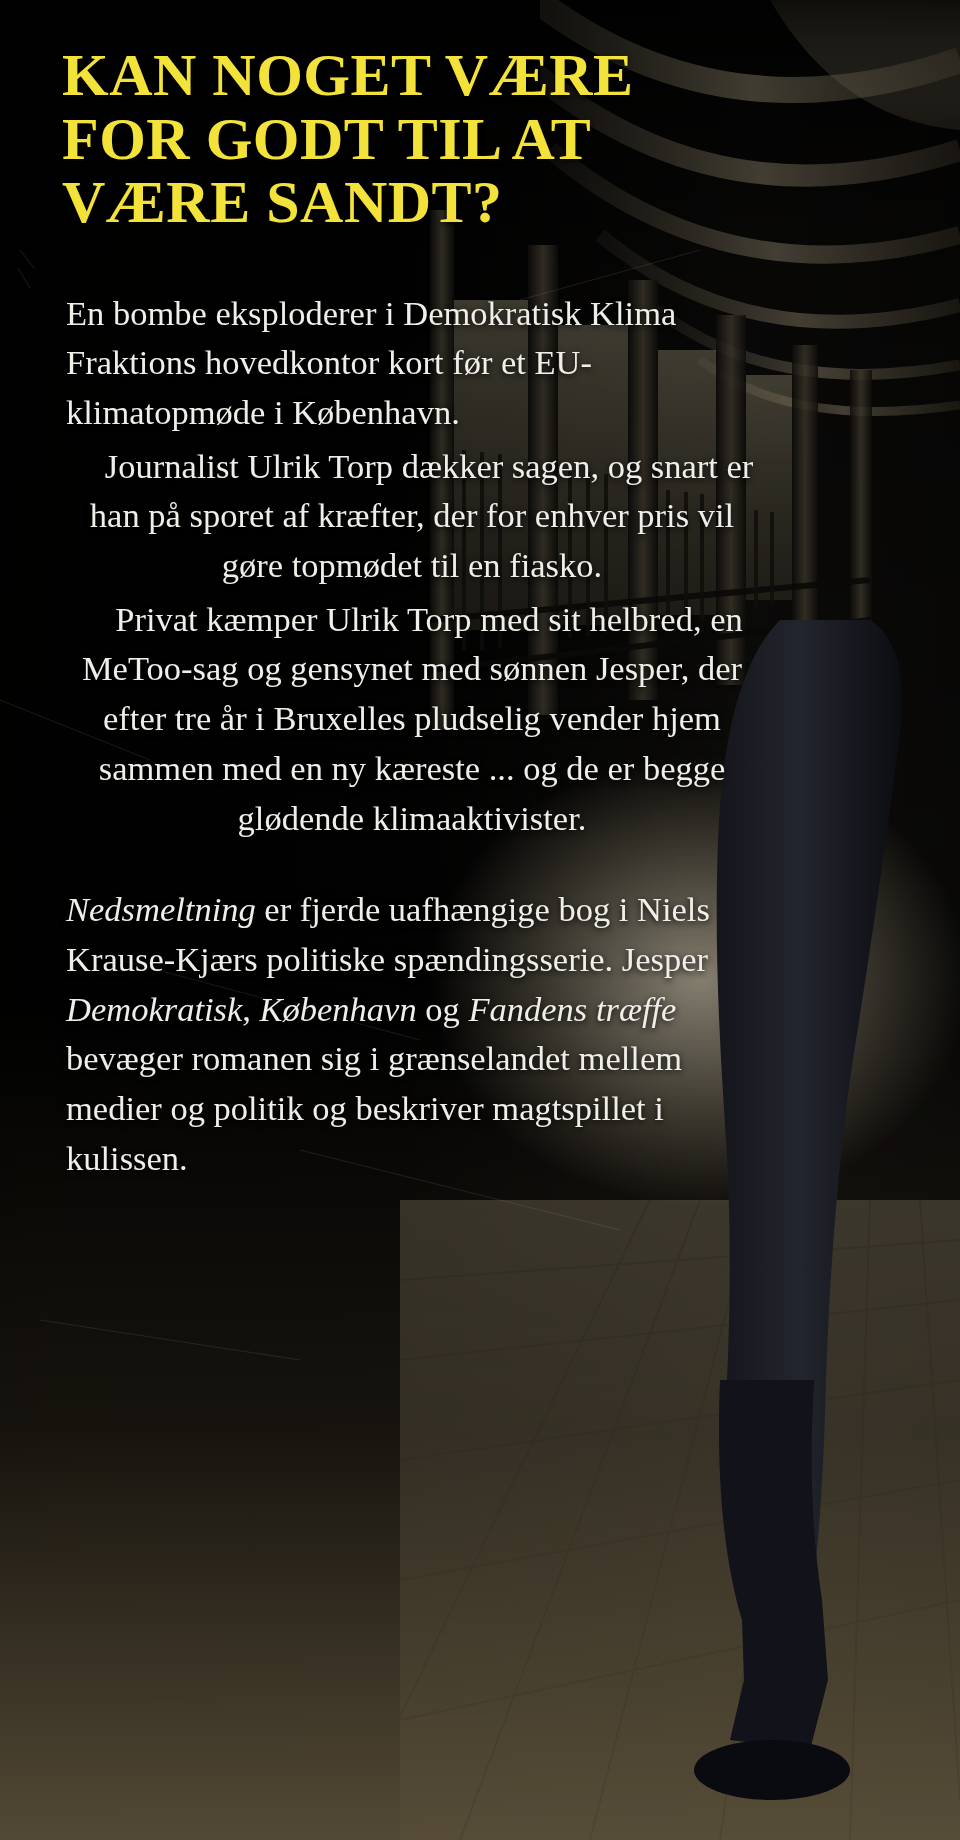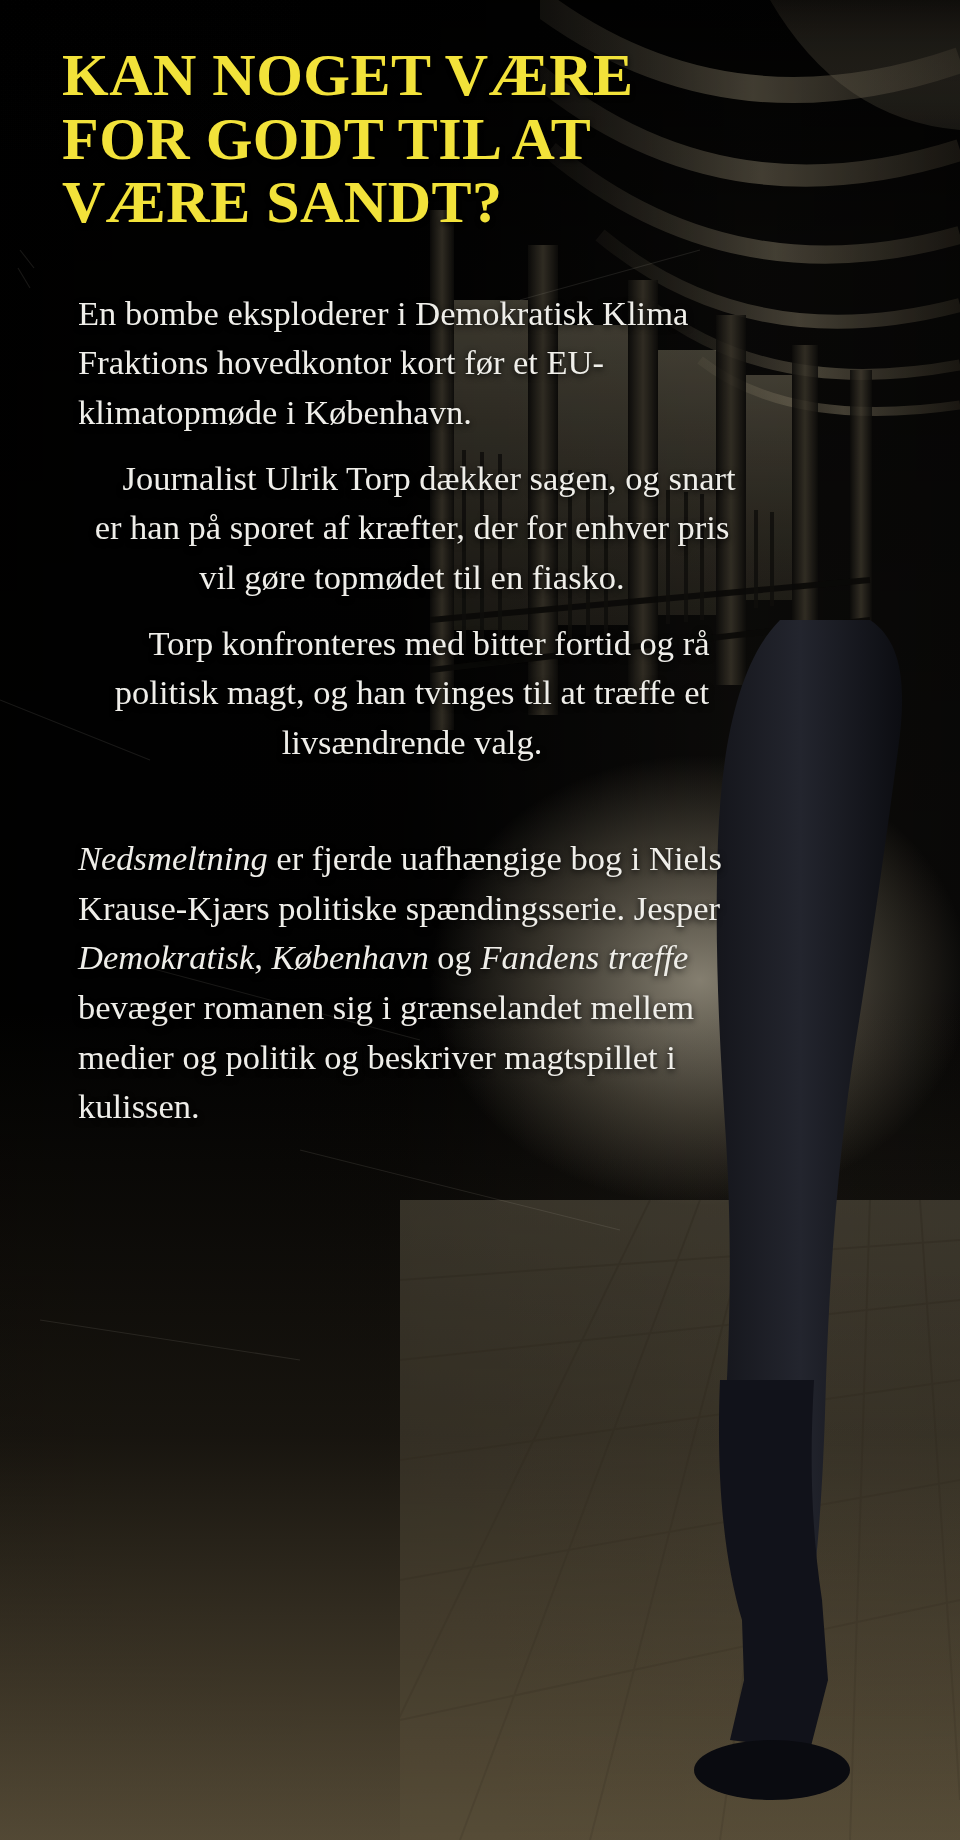--- a/index.html
+++ b/index.html
@@ -97,21 +97,21 @@
     max-width: 650px;
   }
   .blurb {
     color: #efeee9;
     font-size: 34.5px;
     line-height: 1.44;
     text-shadow: 0 2px 6px rgba(0,0,0,0.9);
     max-width: 700px;
   }
   .blurb p {
-    margin: 16px;
+    margin: 4px;
   }
   .blurb p.indent {
     text-indent: 34px;
     text-align: center;
   }
   .blurb .gap {
     height: 34px;
   }
   .blurb em {
   }
@@ -255,21 +255,21 @@
     </g>
   </svg>
 
   <div class="content">
 
     <h1 class="headline">KAN NOGET VÆRE FOR GODT TIL AT VÆRE SANDT?</h1>
 
     <div class="blurb">
       <p>En bombe eksploderer i Demokratisk Klima Fraktions hovedkontor kort før et EU-klimatopmøde i København.</p>
       <p class="indent">Journalist Ulrik Torp dækker sagen, og snart er han på sporet af kræfter, der for enhver pris vil gøre topmødet til en fiasko.</p>
-      <p class="indent">Torp konfronteres med bitter fortid og rå politisk magt, og han tvinges til at træffe et livsændrende valg.</p>
+      <p class="indent">Privat kæmper Ulrik Torp med sit helbred, en MeToo-sag og gensynet med sønnen Jesper, der efter tre år i Bruxelles pludselig vender hjem sammen med en ny kæreste ... og de er begge glødende klimaaktivister.</p>
 
       <div class="gap"></div>
 
       <p><em>Nedsmeltning</em><span> er fjerde uafhængige bog i Niels Krause-Kjærs politiske spændingsserie. Jesper </span><em>Demokratisk</em><span>, </span><em>København</em><span> og </span><em>Fandens træffe</em><span> bevæger romanen sig i grænselandet mellem medier og politik og beskriver magtspillet i kulissen.</span></p>
     </div>
 
   </div>
 </div>
 
 </body></html>

